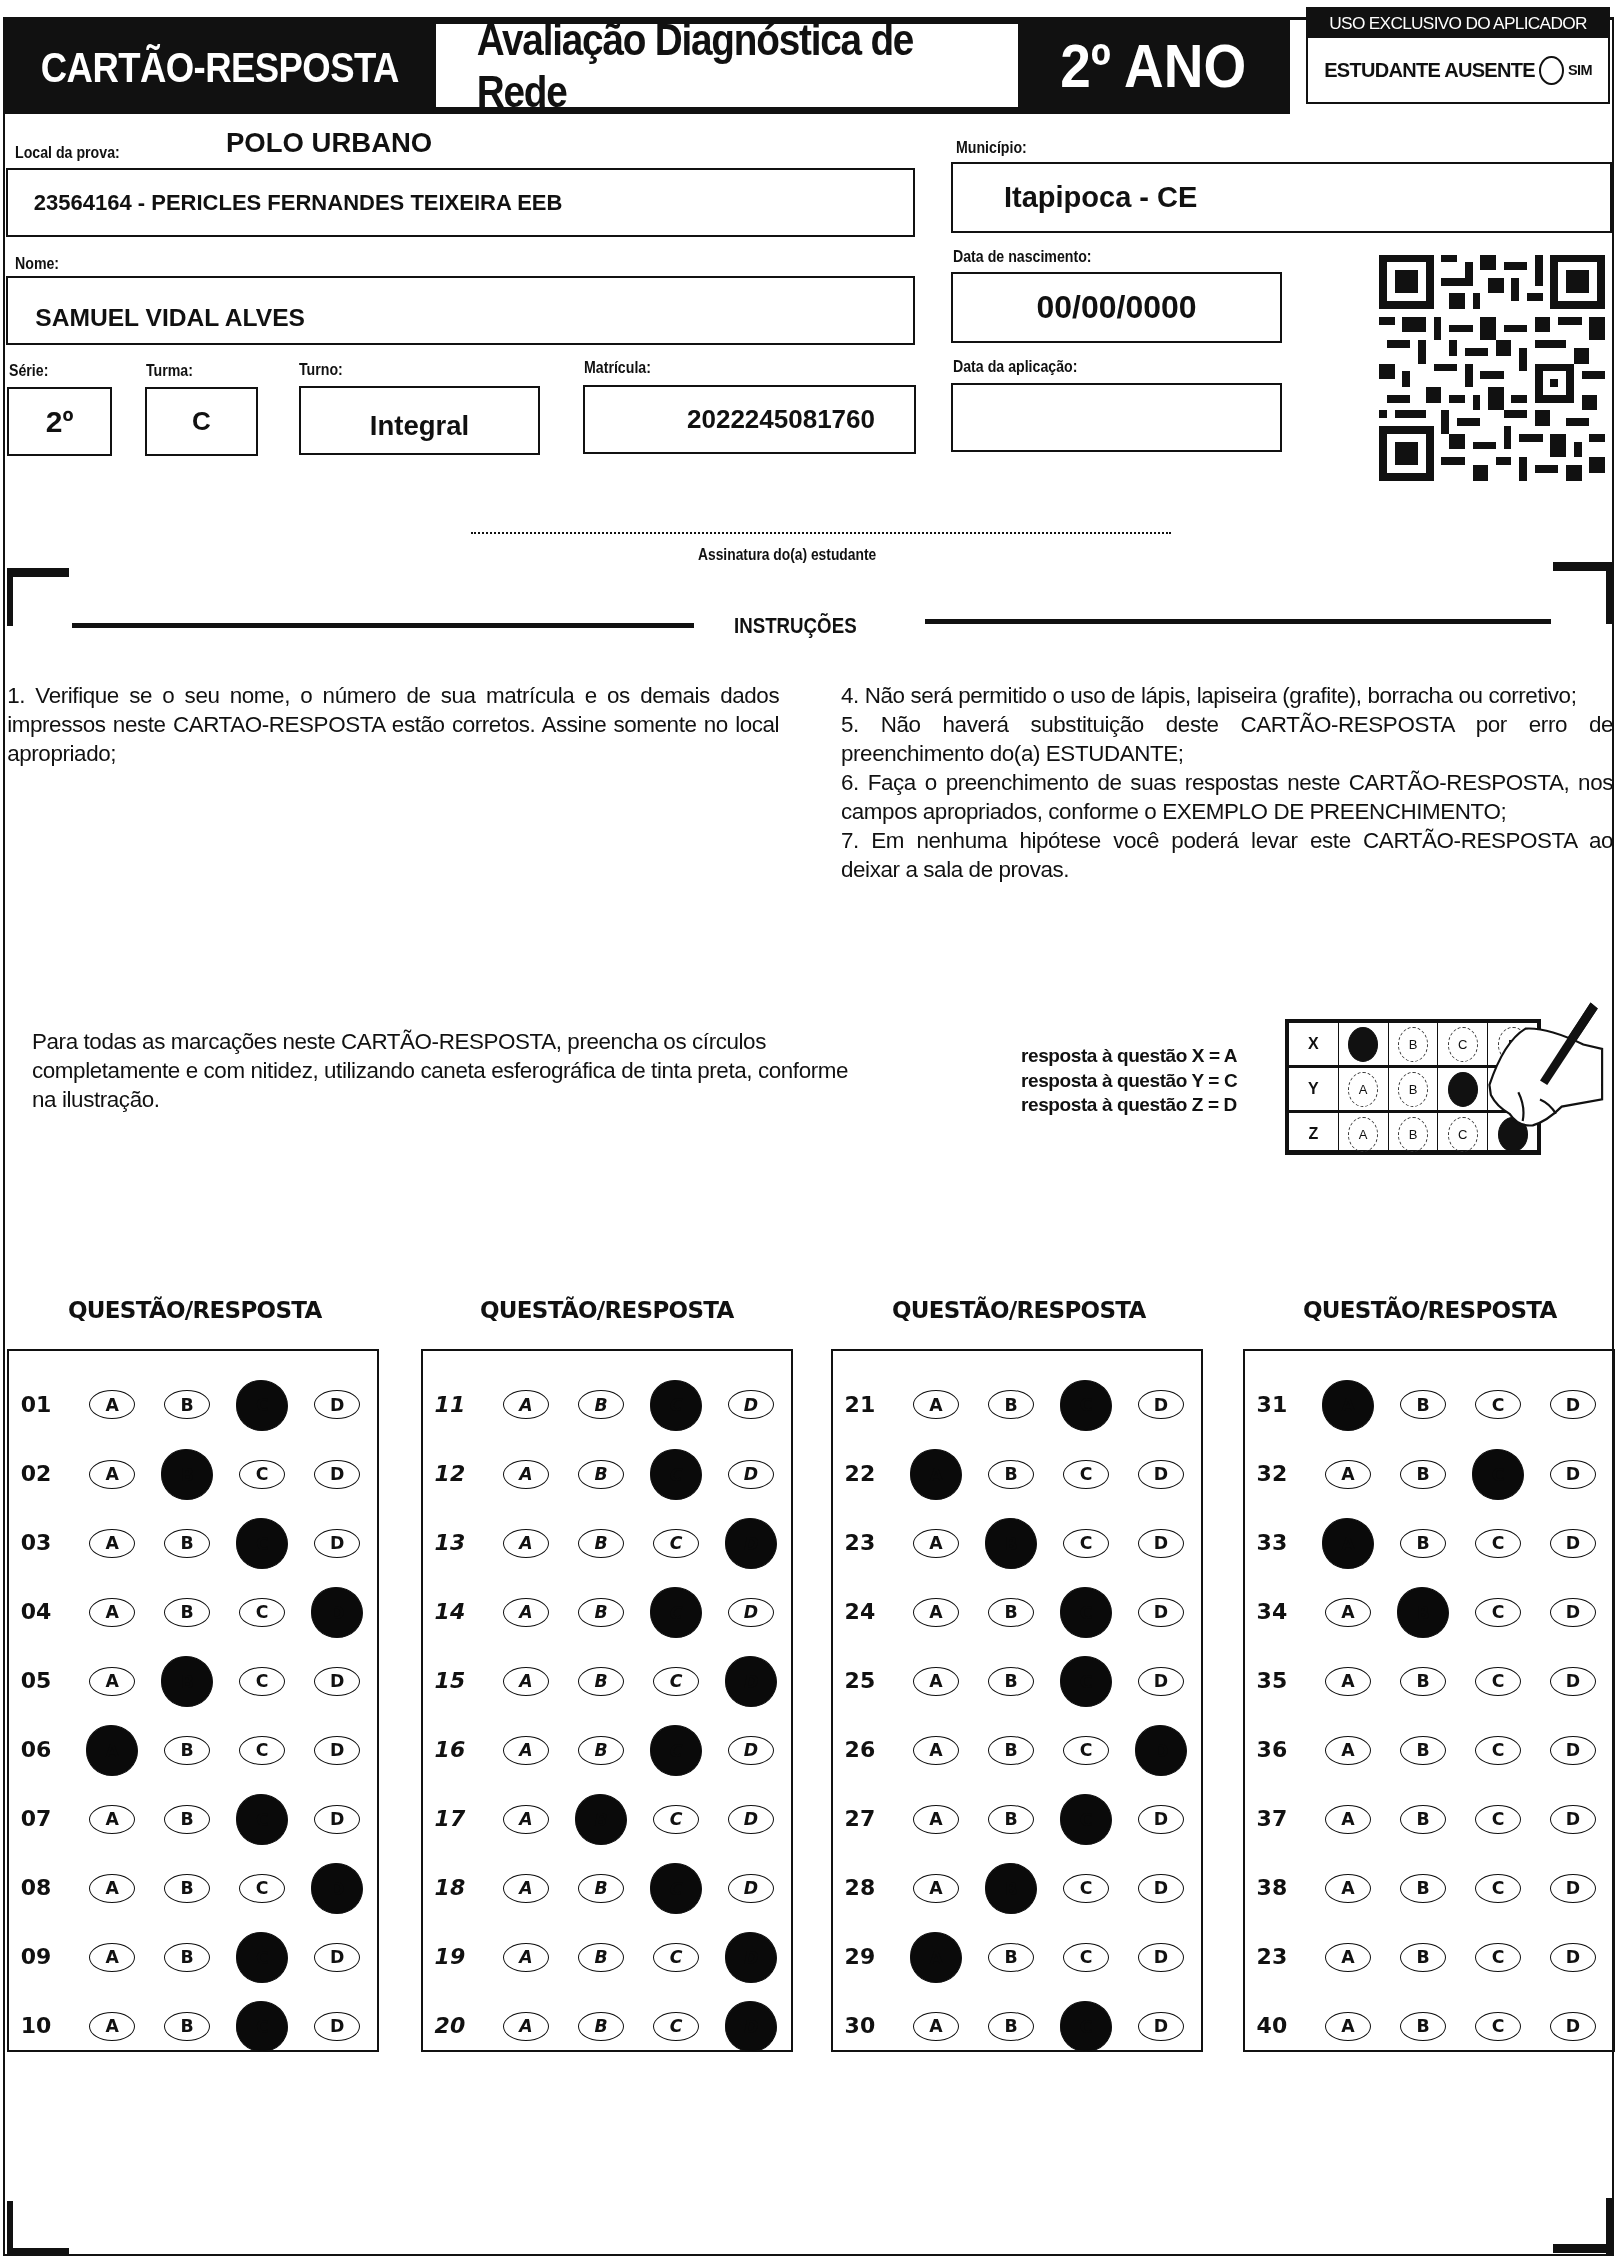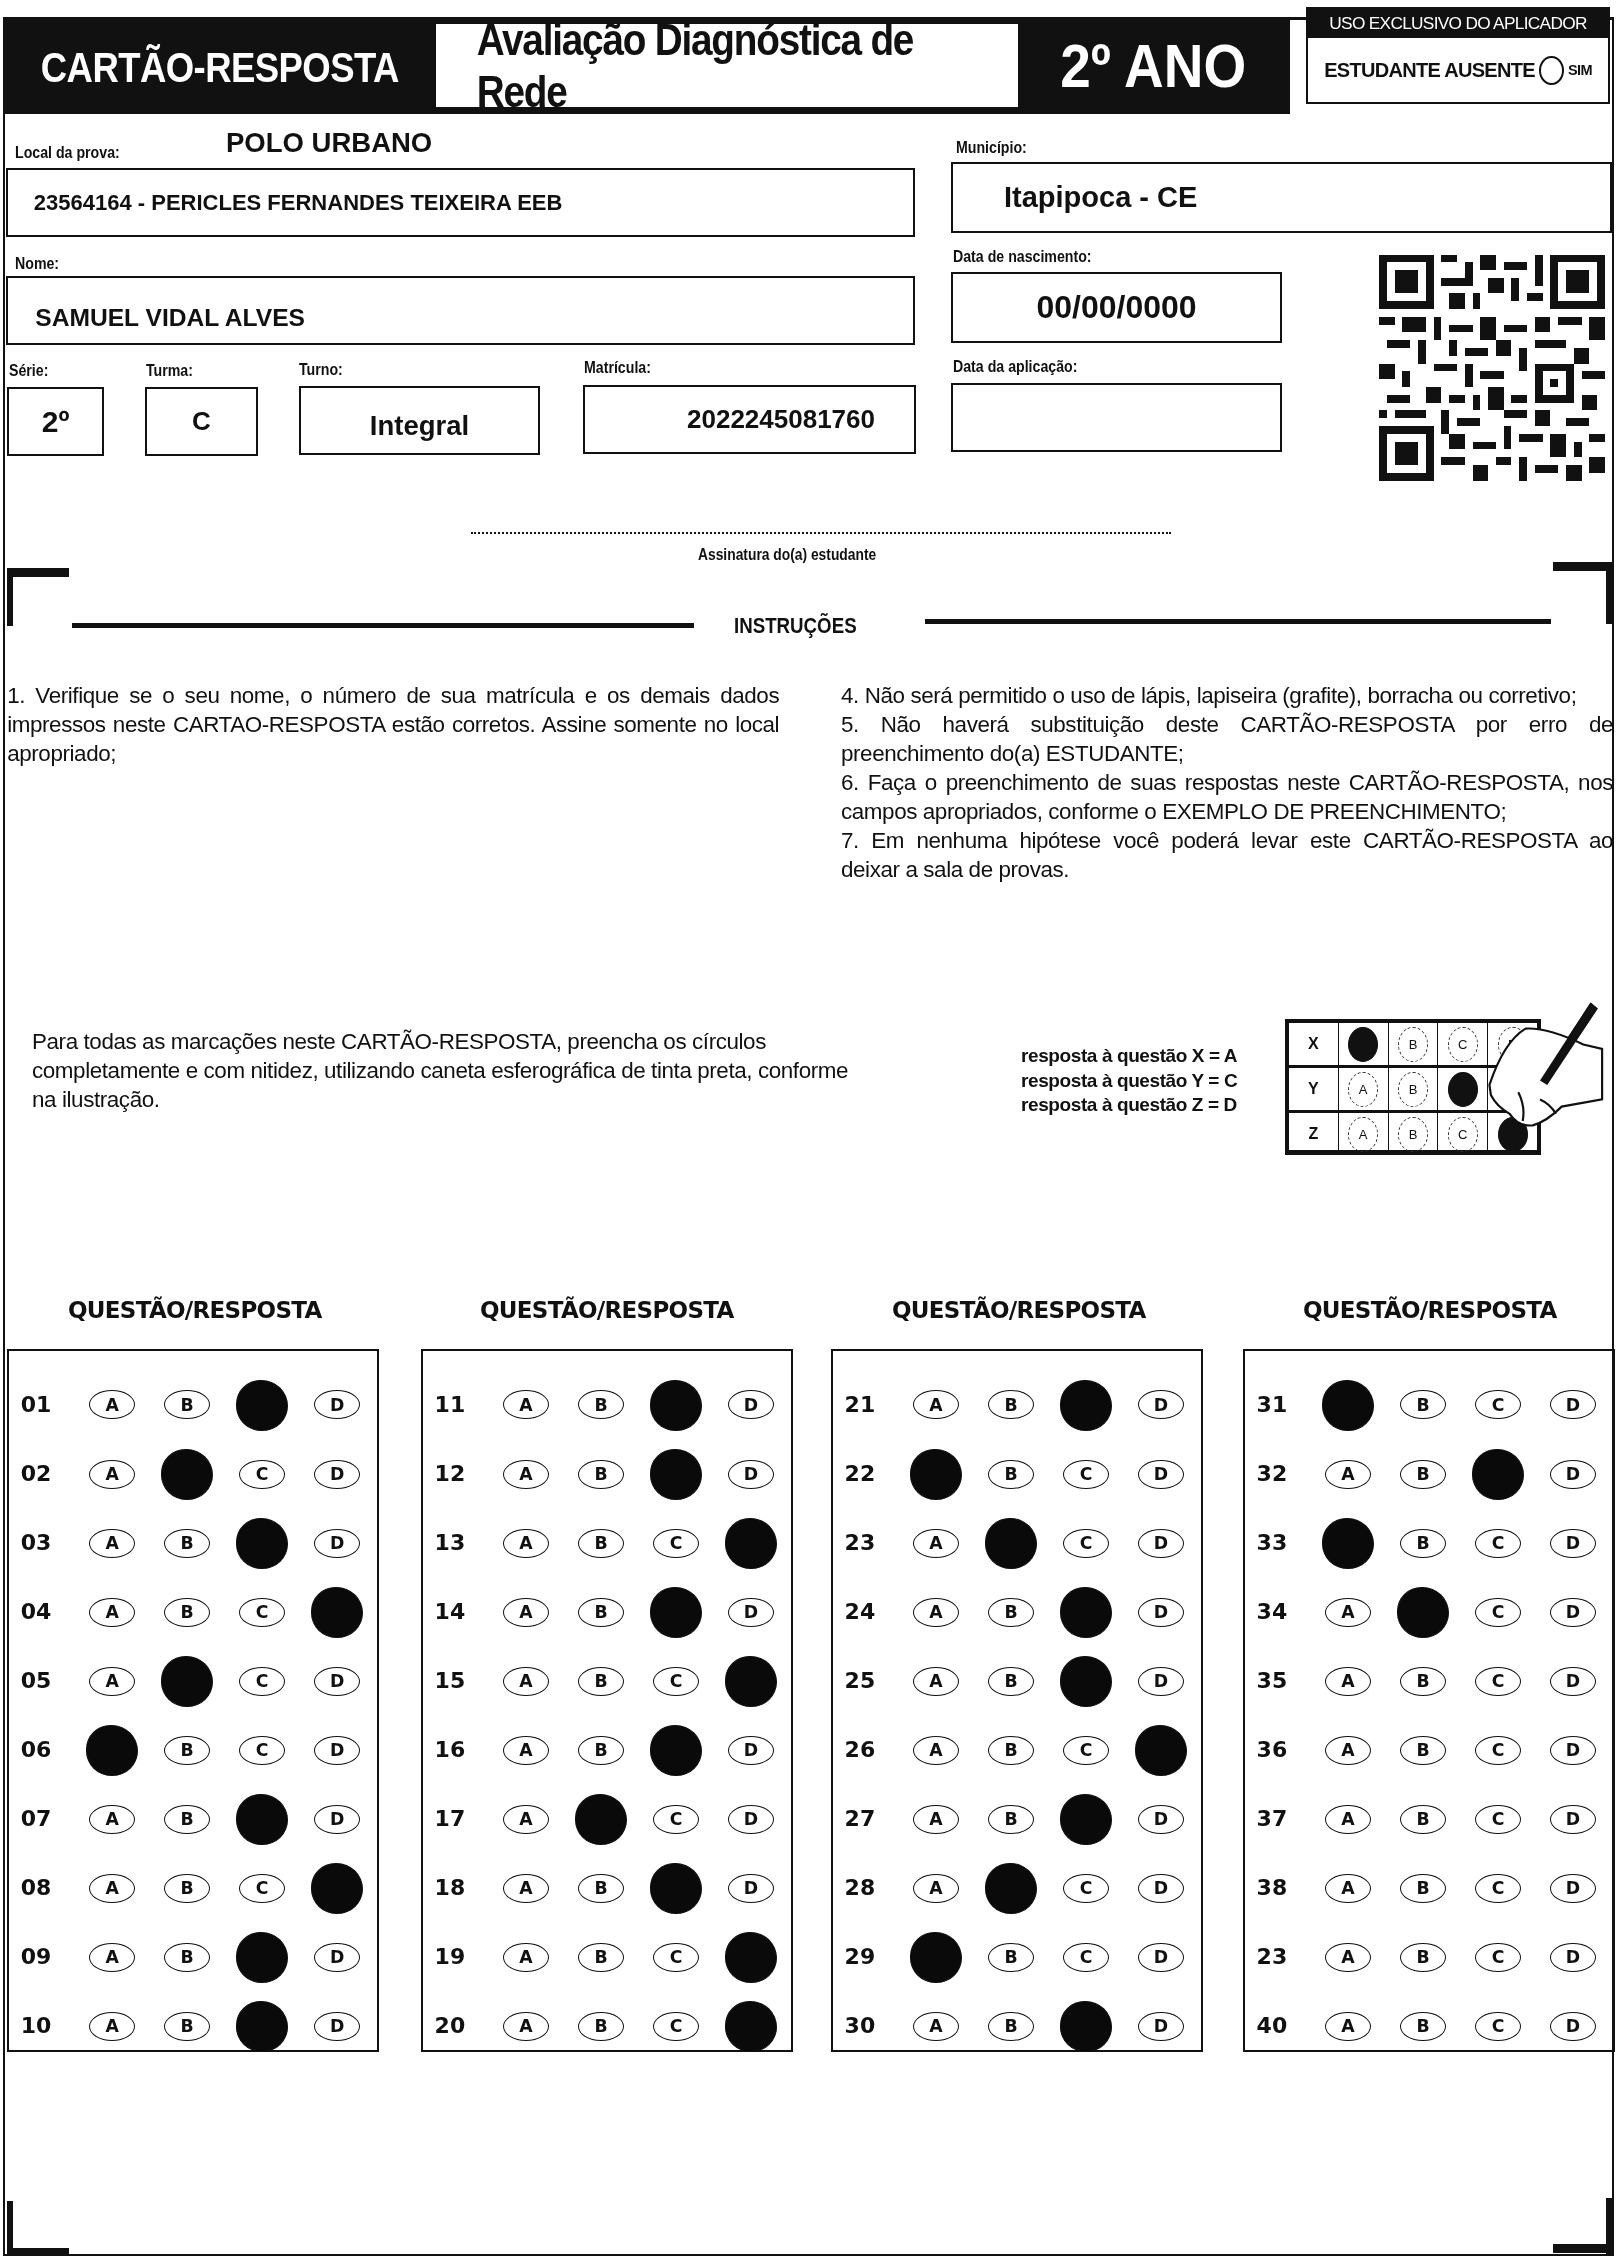--- a/index.html
+++ b/index.html
@@ -166,21 +166,21 @@
       <rect x="12" y="27" width="2" height="2"></rect>
       <rect x="15" y="26" width="2" height="1"></rect>
       <rect x="18" y="26" width="1" height="3"></rect>
       <rect x="20" y="27" width="3" height="1"></rect>
       <rect x="24" y="27" width="2" height="2"></rect>
       <rect x="27" y="26" width="2" height="2"></rect>
   </g>
 </svg>
 
 <div class="lbl" style="left:8.7px;top:360px;">Série:</div>
-<div class="fbox" style="left:7.2px;top:387px;width:97px;height:69px;justify-content:center;">
+<div class="fbox" style="left:7.2px;top:387px;width:105px;height:69px;justify-content:center;">
   <span class="fval" style="font-size:30px;">2º</span>
 </div>
 <div class="lbl" style="left:146px;top:360px;">Turma:</div>
 <div class="fbox" style="left:145px;top:387px;width:113px;height:69px;justify-content:center;">
   <span class="fval" style="font-size:26px;">C</span>
 </div>
 <div class="lbl" style="left:299px;top:359px;">Turno:</div>
 <div class="fbox" style="left:299px;top:386px;width:241px;height:69px;justify-content:center;">
   <span class="fval" style="font-size:27.5px;padding-top:11.6px;">Integral</span>
 </div>
@@ -350,21 +350,21 @@
       </div>
       <div class="qrow" style="top: 646px;">
         <div class="qnum">10</div>
         <div class="bubble" style="left: 80px;">A</div>
         <div class="bubble" style="left: 155px;">B</div>
         <div class="bubble filled" style="left: 230px;">C</div>
         <div class="bubble" style="left: 305px;">D</div>
       </div>
     </div>
     <div class="qhead" style="left: 480px;">QUESTÃO/RESPOSTA</div>
-    <div class="qblock" style="left: 421px;">
+    <div class="qblock" style="left: 421px; font-style: italic;">
       <div class="qrow" style="top: 24.6px;">
         <div class="qnum">11</div>
         <div class="bubble" style="left: 80px;">A</div>
         <div class="bubble" style="left: 155px;">B</div>
         <div class="bubble filled" style="left: 230px;">C</div>
         <div class="bubble" style="left: 305px;">D</div>
       </div>
       <div class="qrow" style="top: 94px;">
         <div class="qnum">12</div>
         <div class="bubble" style="left: 80px;">A</div>

